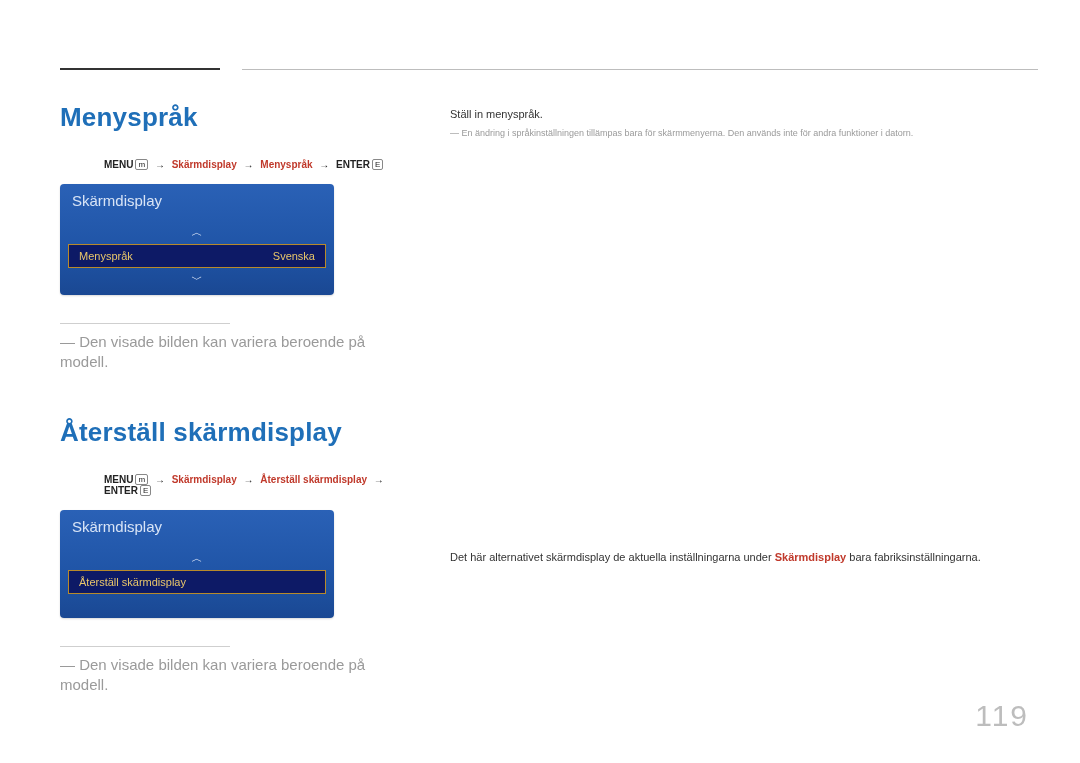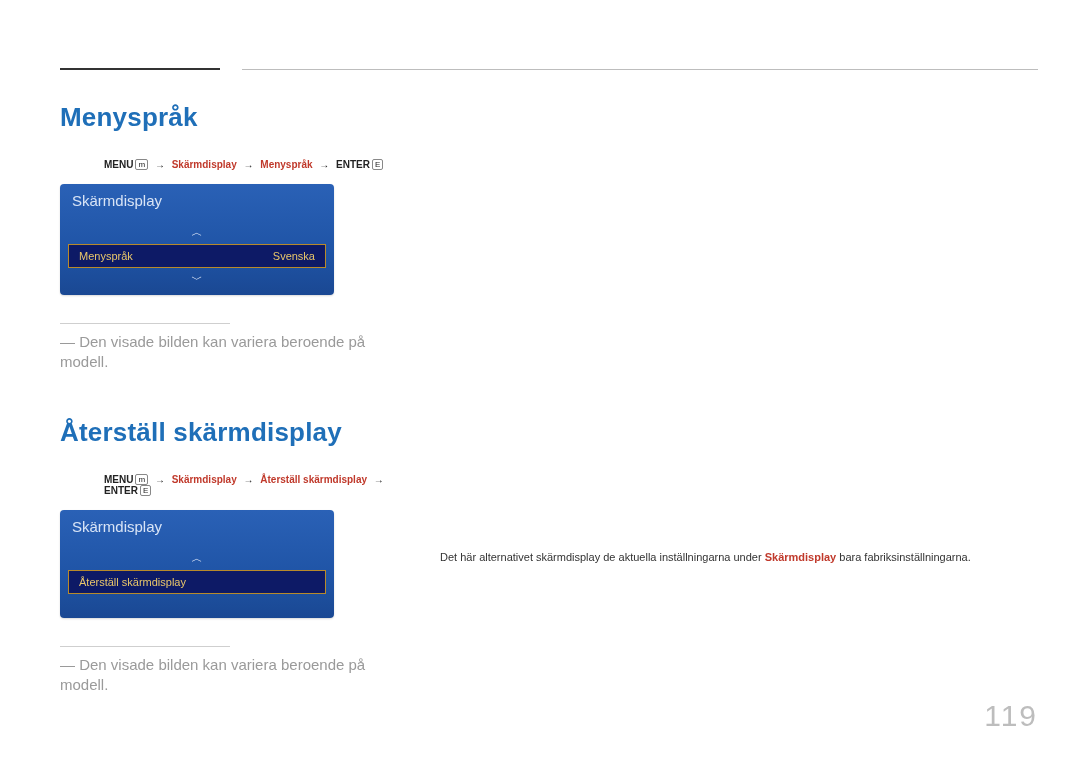--- a/index.html
+++ b/index.html
@@ -1,21 +1,21 @@
 <!DOCTYPE html>
 <html><head>
 <meta charset="utf-8">
 <style>
   * { box-sizing: border-box; margin: 0; padding: 0; }
   html, body { width: 1080px; height: 763px; font-family: Arial, Helvetica, sans-serif; background: #fff; color: #222; }
   .page { position: relative; width: 1080px; height: 763px; padding: 68px 42px 0 60px; }
   .top-rule-thick { position: absolute; left: 60px; top: 68px; width: 160px; height: 2px; background: #333; }
   .top-rule-thin { position: absolute; left: 242px; right: 42px; top: 69px; height: 1px; background: #bdbdbd; }
 
-  .two-col { display: flex; gap: 40px; margin-top: 34px; }
+  .two-col { display: flex; gap: 50px; margin-top: 34px; }
   .left-col { width: 340px; flex: 0 0 340px; }
   .right-col { flex: 1 1 auto; padding-top: 4px; }
 
   h1.section-title { color: #1f6fb8; font-weight: 600; font-size: 26px; letter-spacing: 0.2px; margin-bottom: 26px; }
 
   .breadcrumb { font-size: 10px; font-weight: 700; color: #222; margin-bottom: 14px; padding-left: 44px; }
   .breadcrumb .hl { color: #c0392b; font-weight: 700; }
   .breadcrumb .arrow { font-weight: 400; margin: 0 4px; }
   .breadcrumb .glyph { display: inline-block; border: 1px solid #888; border-radius: 2px; font-size: 8px; line-height: 9px; padding: 0 2px; margin-left: 2px; vertical-align: 1px; font-weight: 400; }
 
@@ -32,21 +32,21 @@
   .footnote::before { content: "― "; }
 
   
   .sec2 { margin-top: 46px; align-items: center; }
 
   .right-col p { font-size: 11px; color: #333; line-height: 1.55; }
   .right-col .note { font-size: 9px; color: #9a9a9a; margin-top: 4px; }
   .right-col .note::before { content: "― "; }
   .right-col .emph { color: #c0392b; font-weight: 700; }
 
-  .page-number { position: absolute; right: 42px; bottom: 30px; font-size: 30px; color: #bdbdbd; font-weight: 300; letter-spacing: 2px; }
+  .page-number { position: absolute; right: 51px; bottom: 30px; font-size: 30px; color: #bdbdbd; font-weight: 300; letter-spacing: 2px; }
 </style>
 </head>
 <body>
 
 <div class="page">
   <div class="top-rule-thick"></div>
   <div class="top-rule-thin"></div>
 
   <div class="two-col">
     <div class="left-col">
@@ -69,20 +69,24 @@
           <span>Menyspråk</span>
           <span class="val">Svenska</span>
         </div>
         <div class="osd-arrows down">﹀</div>
       </div>
 
       <hr class="foot-rule">
       <div class="footnote">Den visade bilden kan variera beroende på modell.</div>
     </div>
 
+    <div class="right-col">
+      <p>Ställ in menyspråk.</p>
+      <p class="note">En ändring i språkinställningen tillämpas bara för skärmmenyerna. Den används inte för andra funktioner i datorn.</p>
+    </div>
   </div>
 
   <div class="two-col sec2">
     <div class="left-col">
       <h1 class="section-title">Återställ skärmdisplay</h1>
 
       <div class="breadcrumb">
         <span>MENU</span><span class="glyph">m</span>
         <span class="arrow">→</span>
         <span class="hl">Skärmdisplay</span>

